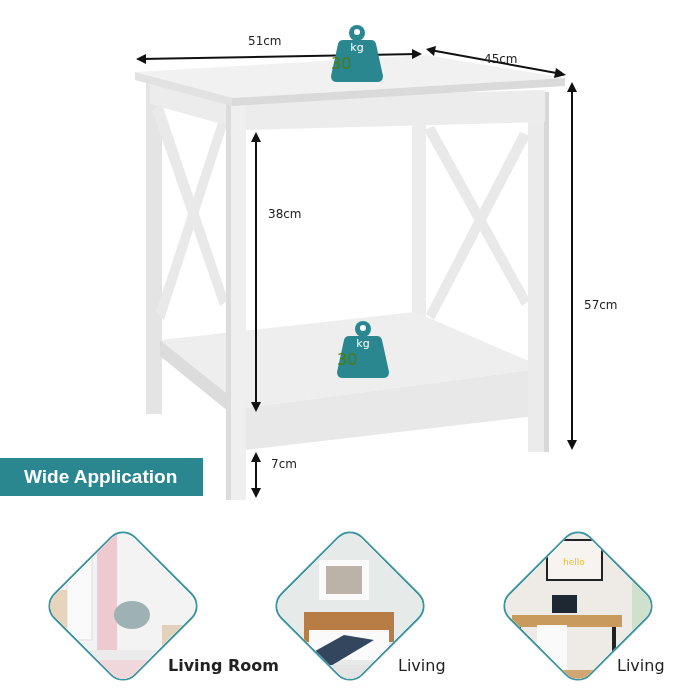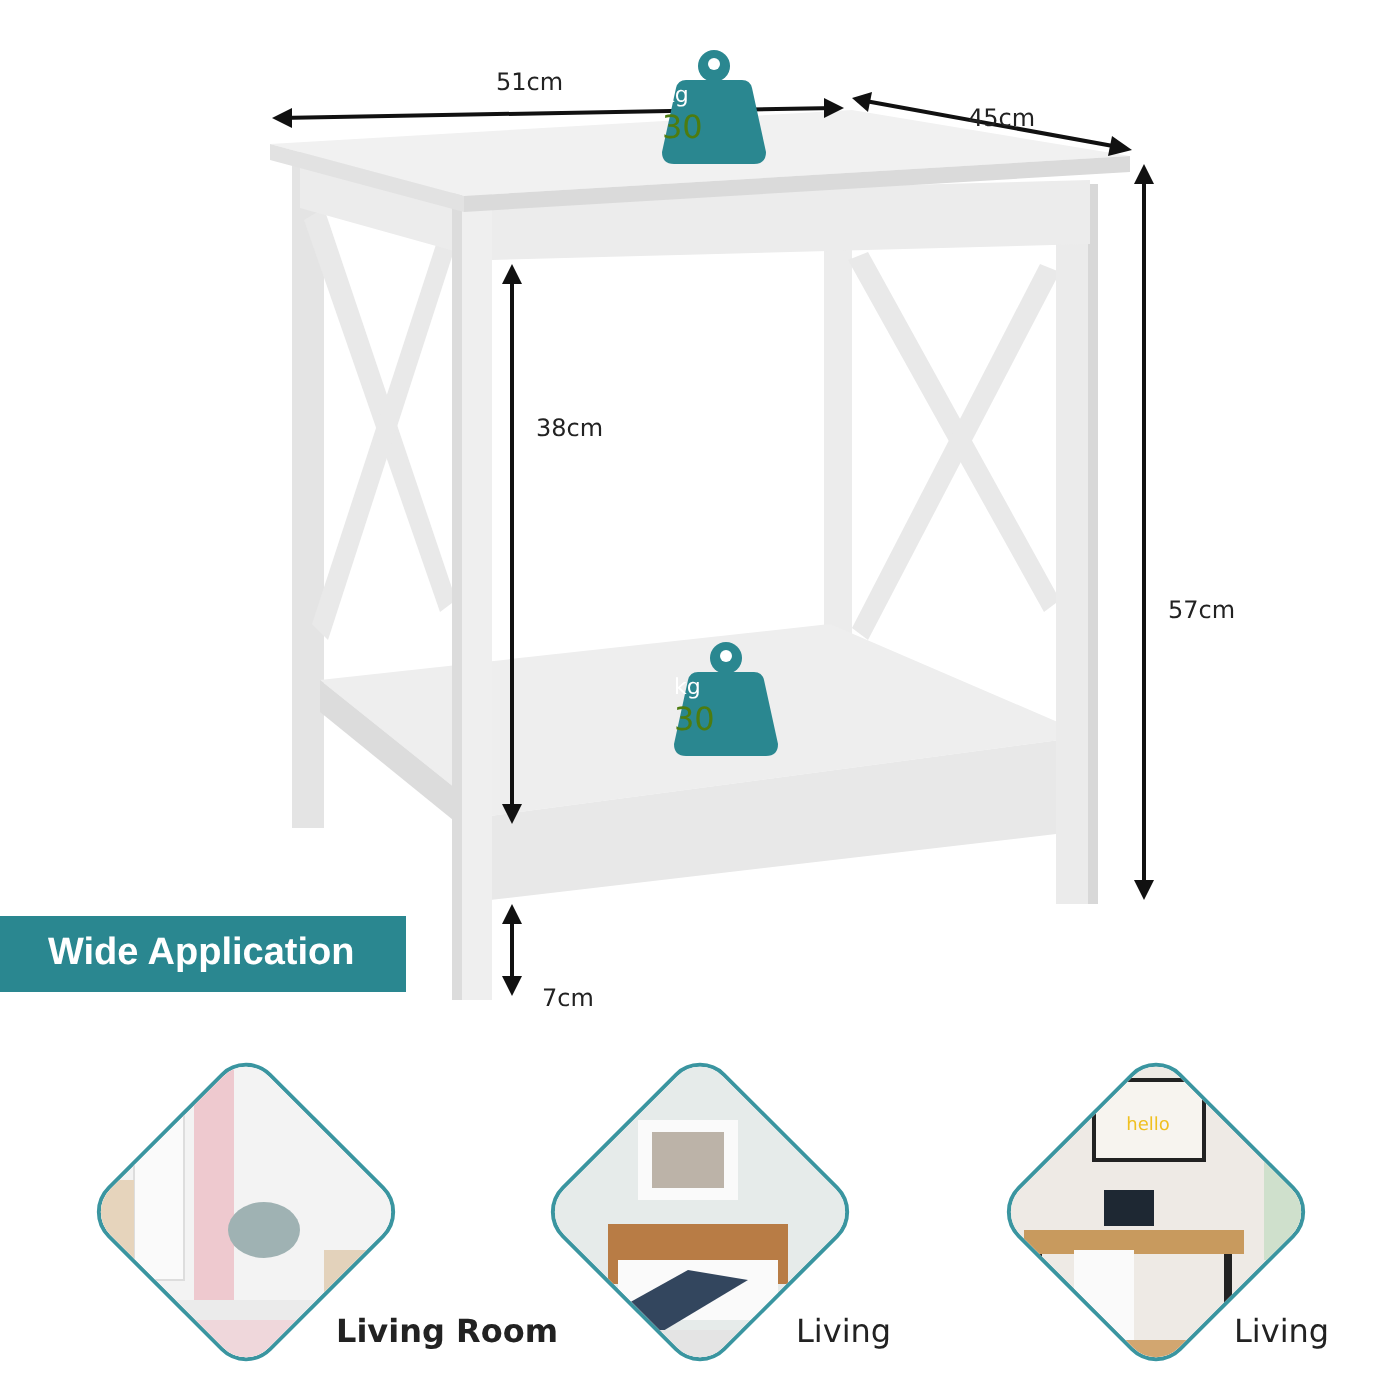--- a/index.html
+++ b/index.html
@@ -7,21 +7,21 @@
   .abs { position: absolute; }
   .dim-label { position: absolute; font-size: 12px; color: #222; letter-spacing: 0; }
   .banner {
     position: absolute; left: 0; top: 458px; width: 203px; height: 38px;
     background: #2a8790; color: #fff; font-weight: bold; font-size: 19px;
     display: flex; align-items: center; padding-left: 24px; box-sizing: border-box;
     font-family: Liberation Sans, sans-serif;
   }
   .weight { position: absolute; width: 52px; height: 58px; }
   .weight svg { display: block; }
-  .weight .kg { position: absolute; left: 0; width: 100%; text-align: left; color: #fff; font-size: 11px; top: 17px; }
+  .weight .kg { position: absolute; left: 0; width: 100%; text-align: center; color: #fff; font-size: 11px; top: 17px; }
   .weight .num { position: absolute; left: 0; width: 100%; text-align: left; color: #4d7c0f; font-size: 16px; top: 27px; line-height: 26px; }
   .room { position: absolute; top: 518px; width: 170px; height: 170px; }
   .room .diamond {
     position: absolute; left: 30px; top: 30px; width: 112px; height: 112px;
     transform: rotate(45deg); border-radius: 18px; border: 2px solid #3a95a0;
     overflow: hidden; background: #eef0f0;
   }
   .room-label { position: absolute; font-size: 16px; color: #222; }
   .diamond .scene { position: absolute; left: -30px; top: -30px; width: 172px; height: 172px; transform: rotate(-45deg); }
 </style>
@@ -80,21 +80,21 @@
     <line x1="256" y1="456" x2="256" y2="494"></line>
     <polygon points="256,452 251,462 261,462" stroke="none"></polygon>
     <polygon points="256,498 251,488 261,488" stroke="none"></polygon>
   </g>
 </svg>
 
 <div class="dim-label" style="left:248px;top:34px;">51cm</div>
 <div class="dim-label" style="left:484px;top:41px;margin-top:11px;">45cm</div>
 <div class="dim-label" style="left:584px;top:259px;margin-top:39px;">57cm</div>
 <div class="dim-label" style="left:268px;top:207px;">38cm</div>
-<div class="dim-label" style="left:271px;top:492px;text-align:right;">7cm</div>
+<div class="dim-label" style="left:271px;top:457px;text-align:right;">7cm</div>
 
 <div class="weight" style="left:331px;top:24px;">
   <svg width="52" height="58" viewBox="0 0 52 58">
     <circle cx="26" cy="9" r="8" fill="#2a8790"></circle>
     <circle cx="26" cy="8" r="3" fill="#fff"></circle>
     <path d="M12 16 L40 16 Q44 16 45 20 L52 52 Q52 58 46 58 L6 58 Q0 58 0 52 L7 20 Q8 16 12 16 Z" fill="#2a8790"></path>
   </svg>
   <div class="kg">kg</div>
   <div class="num">30</div>
 </div>

